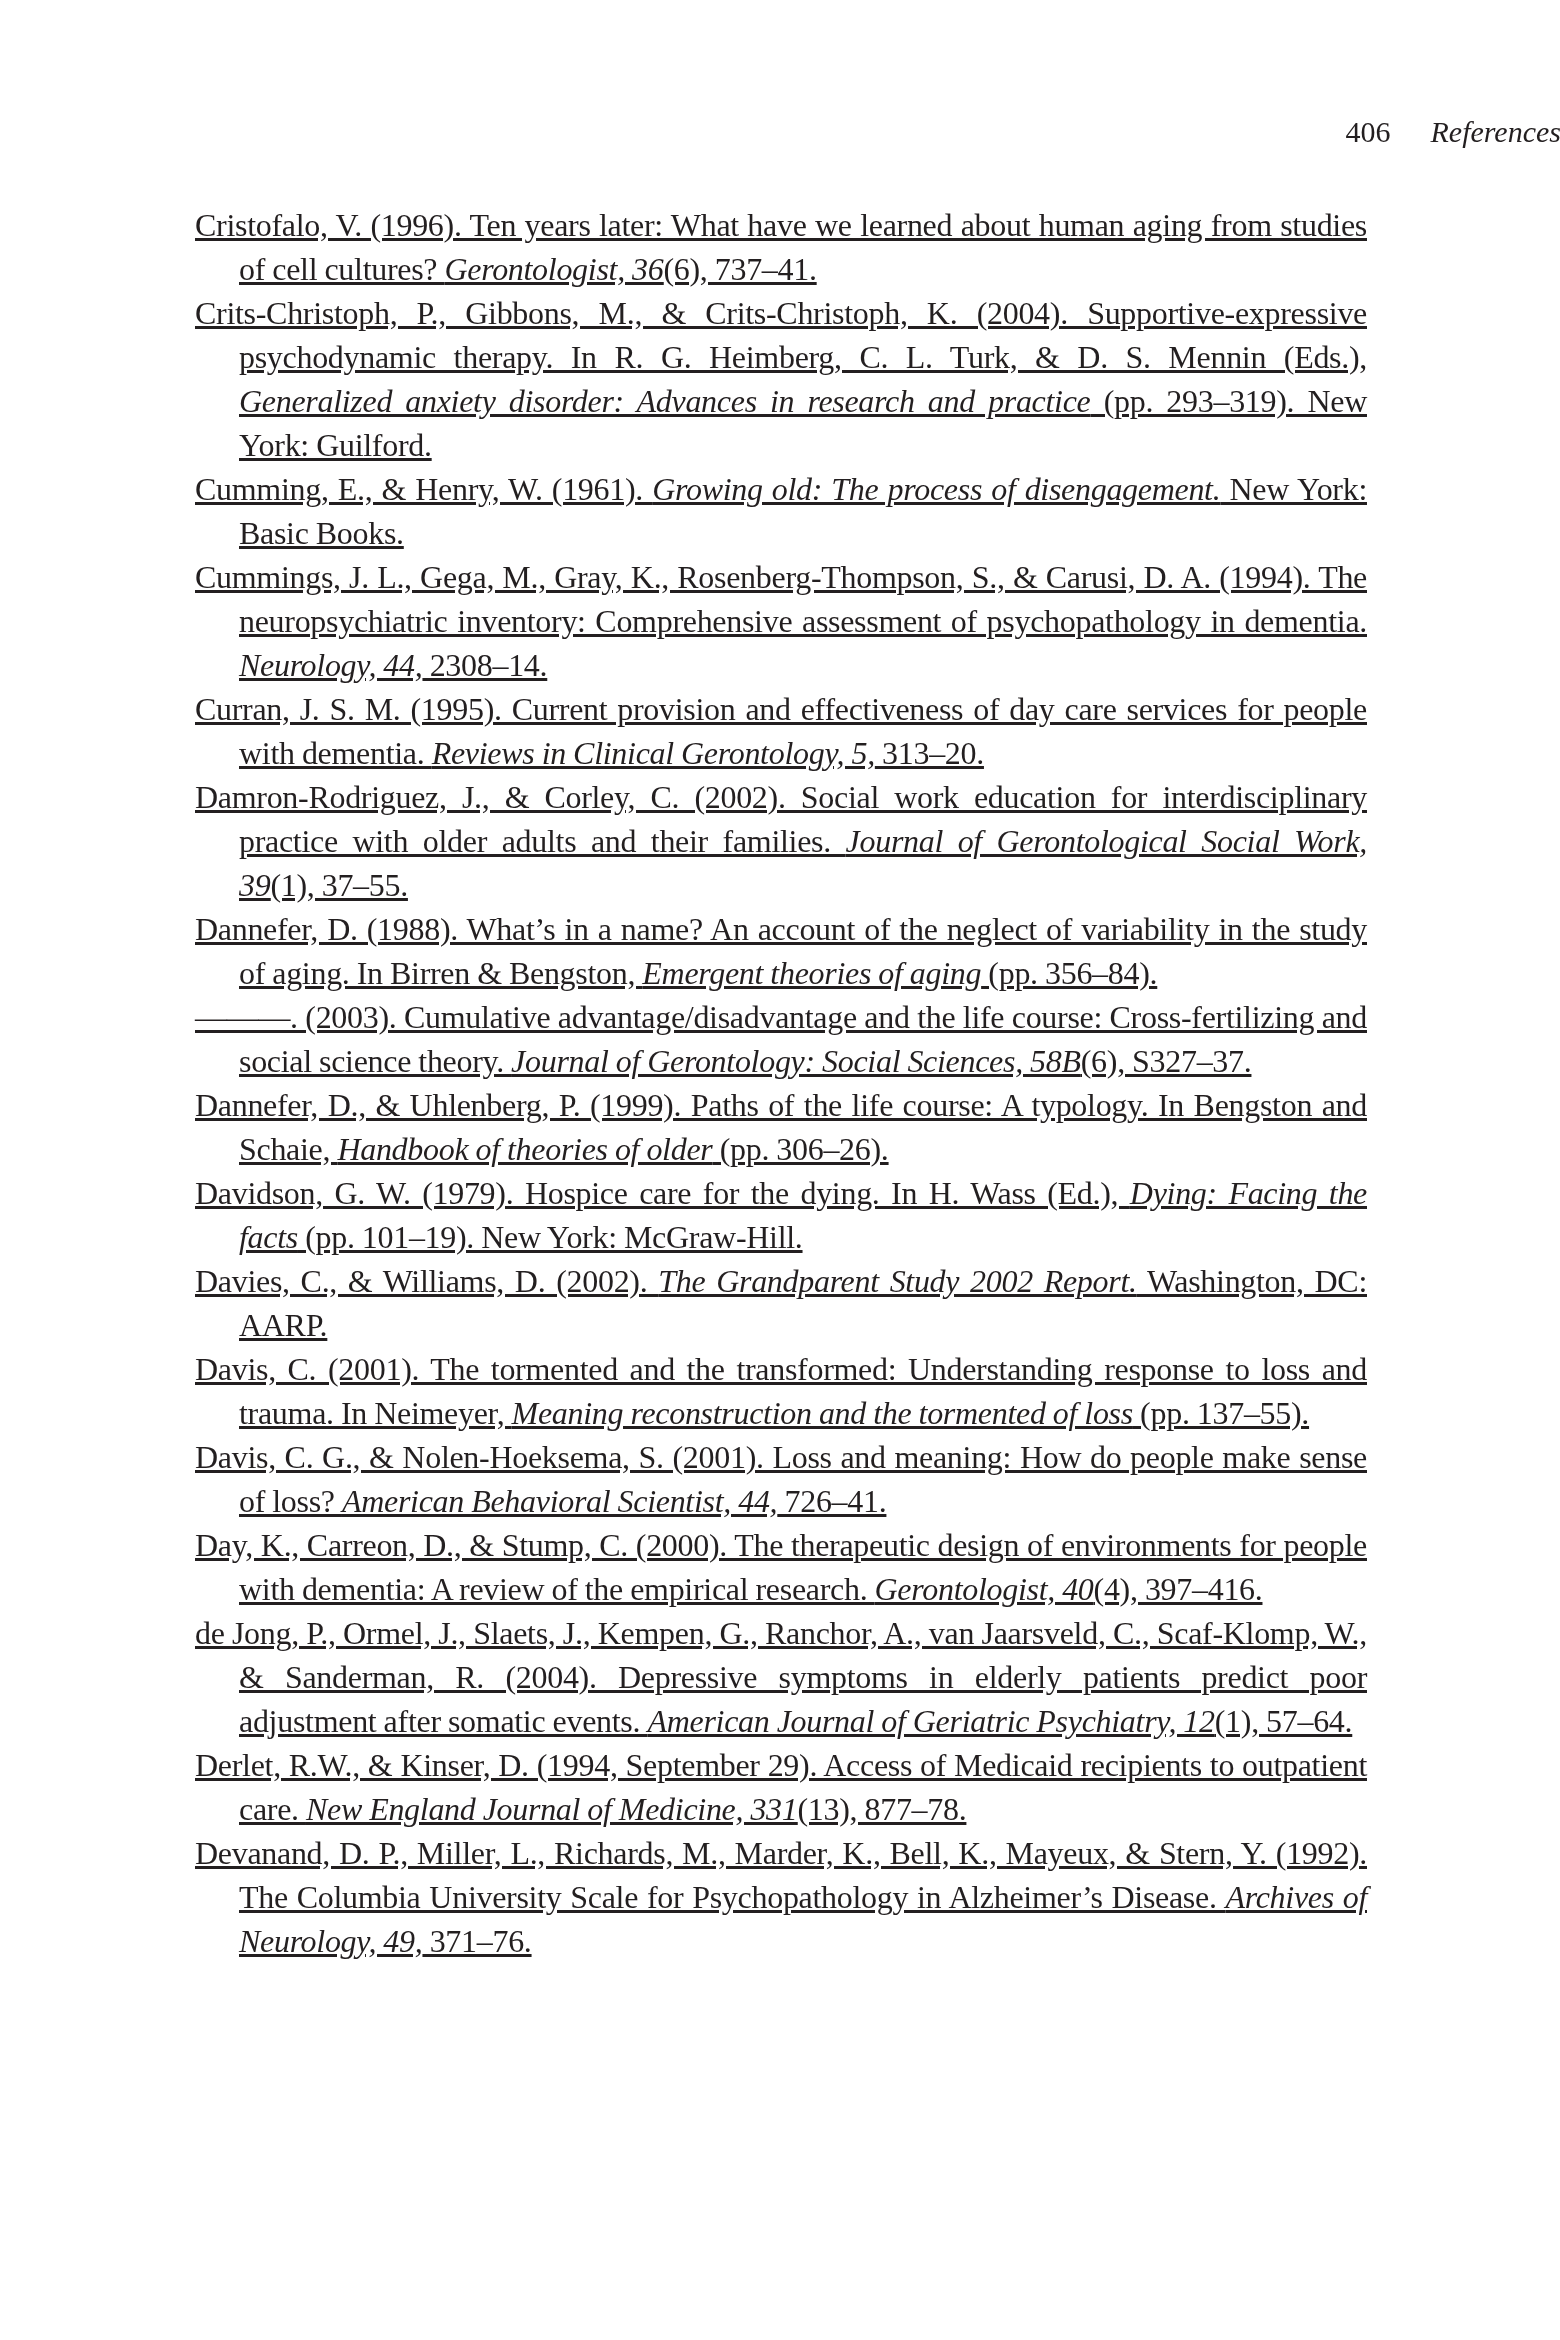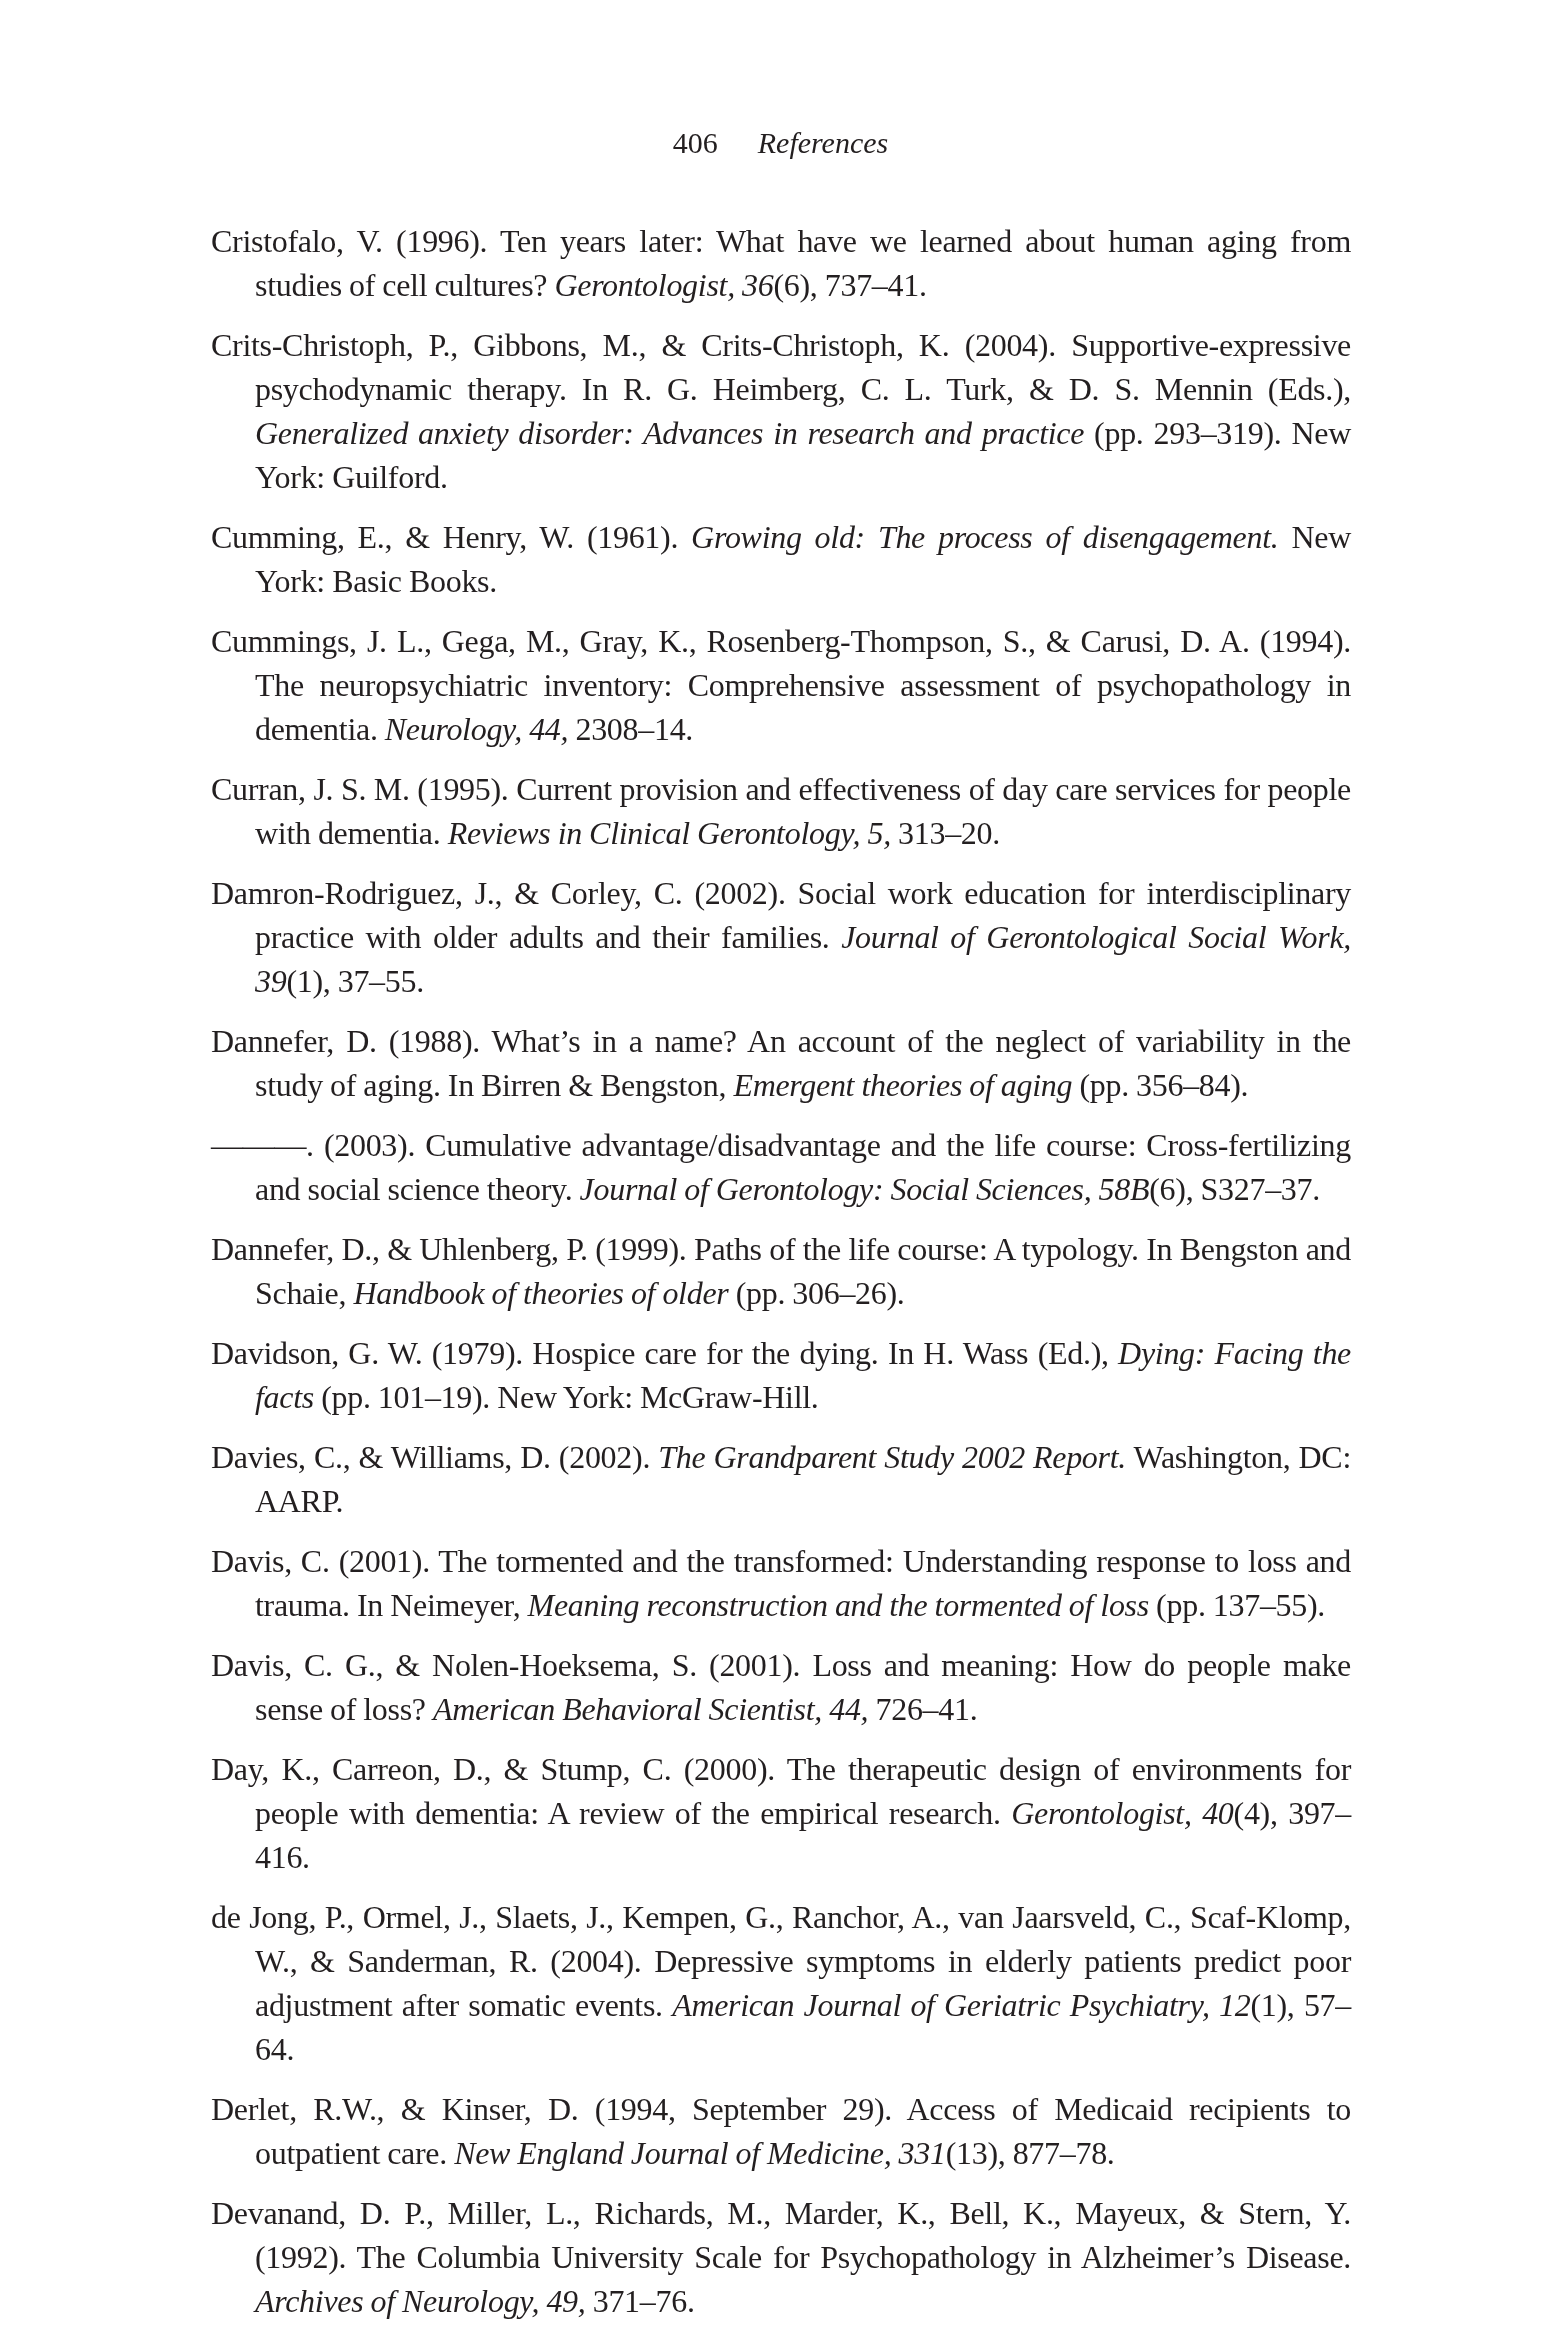--- a/index.html
+++ b/index.html
@@ -10,24 +10,24 @@
     body {
       width: 1561px;
       height: 2341px;
       position: relative;
       overflow: hidden;
       color: #231f20;
       font-family: "Liberation Serif", "DejaVu Serif", serif;
     }
     .running-head {
       position: absolute;
-      top: 124px;
+      top: 113px;
       left: 0;
       width: 1561px;
-      text-align: center;
+      text-align: right;
       font-size: 30px;
       line-height: 38px;
     }
     .running-head .page-num {
       margin-right: 32.5px;
     }
     .running-head .section-title {
       font-style: italic;
     }
     .refs {
@@ -35,23 +35,24 @@
       top: 203px;
       left: 195px;
       width: 1172px;
     }
     .ref {
       font-size: 32px;
       line-height: 44px;
       text-align: justify;
       padding-left: 44px;
       text-indent: -44px;
-      margin: 16px;
+      margin: 0;
       word-spacing: -0.5px;
       letter-spacing: -0.3px;
+      text-decoration: underline;
     }
     .ref .it {
       font-style: italic;
     }
   </style>
 </head>
 <body>
 
 <div class="running-head">
   <span class="page-num">406</span>

